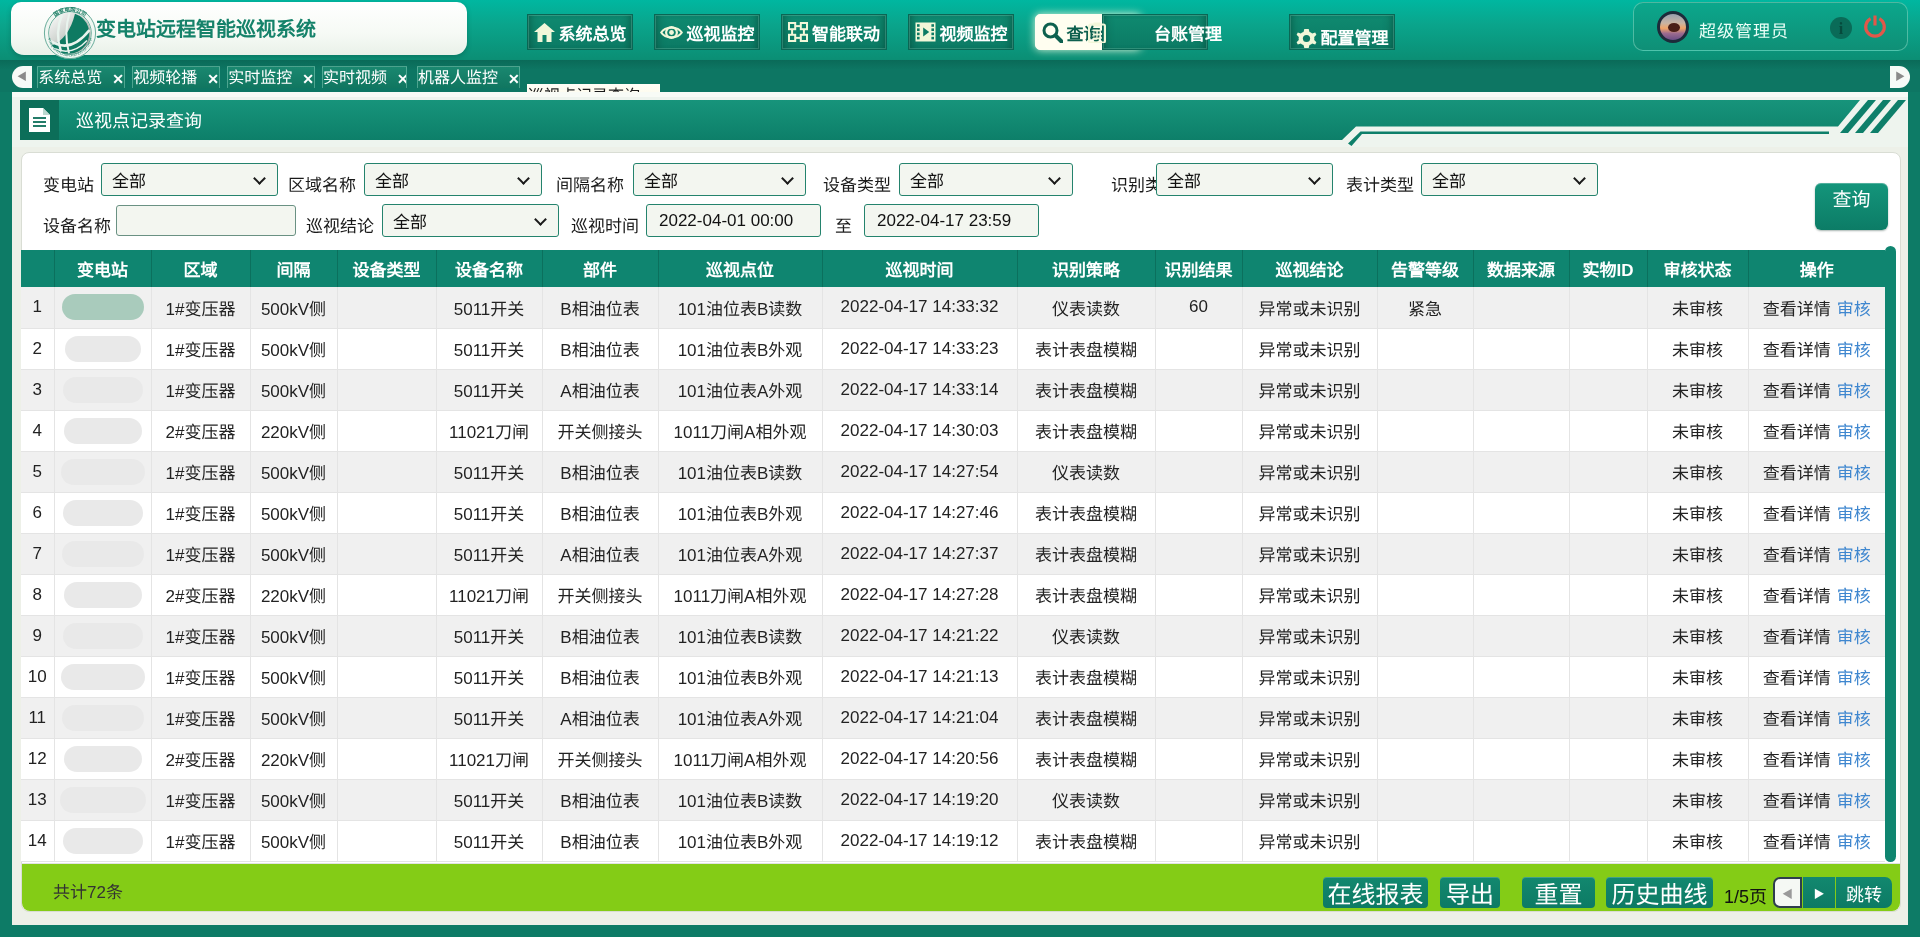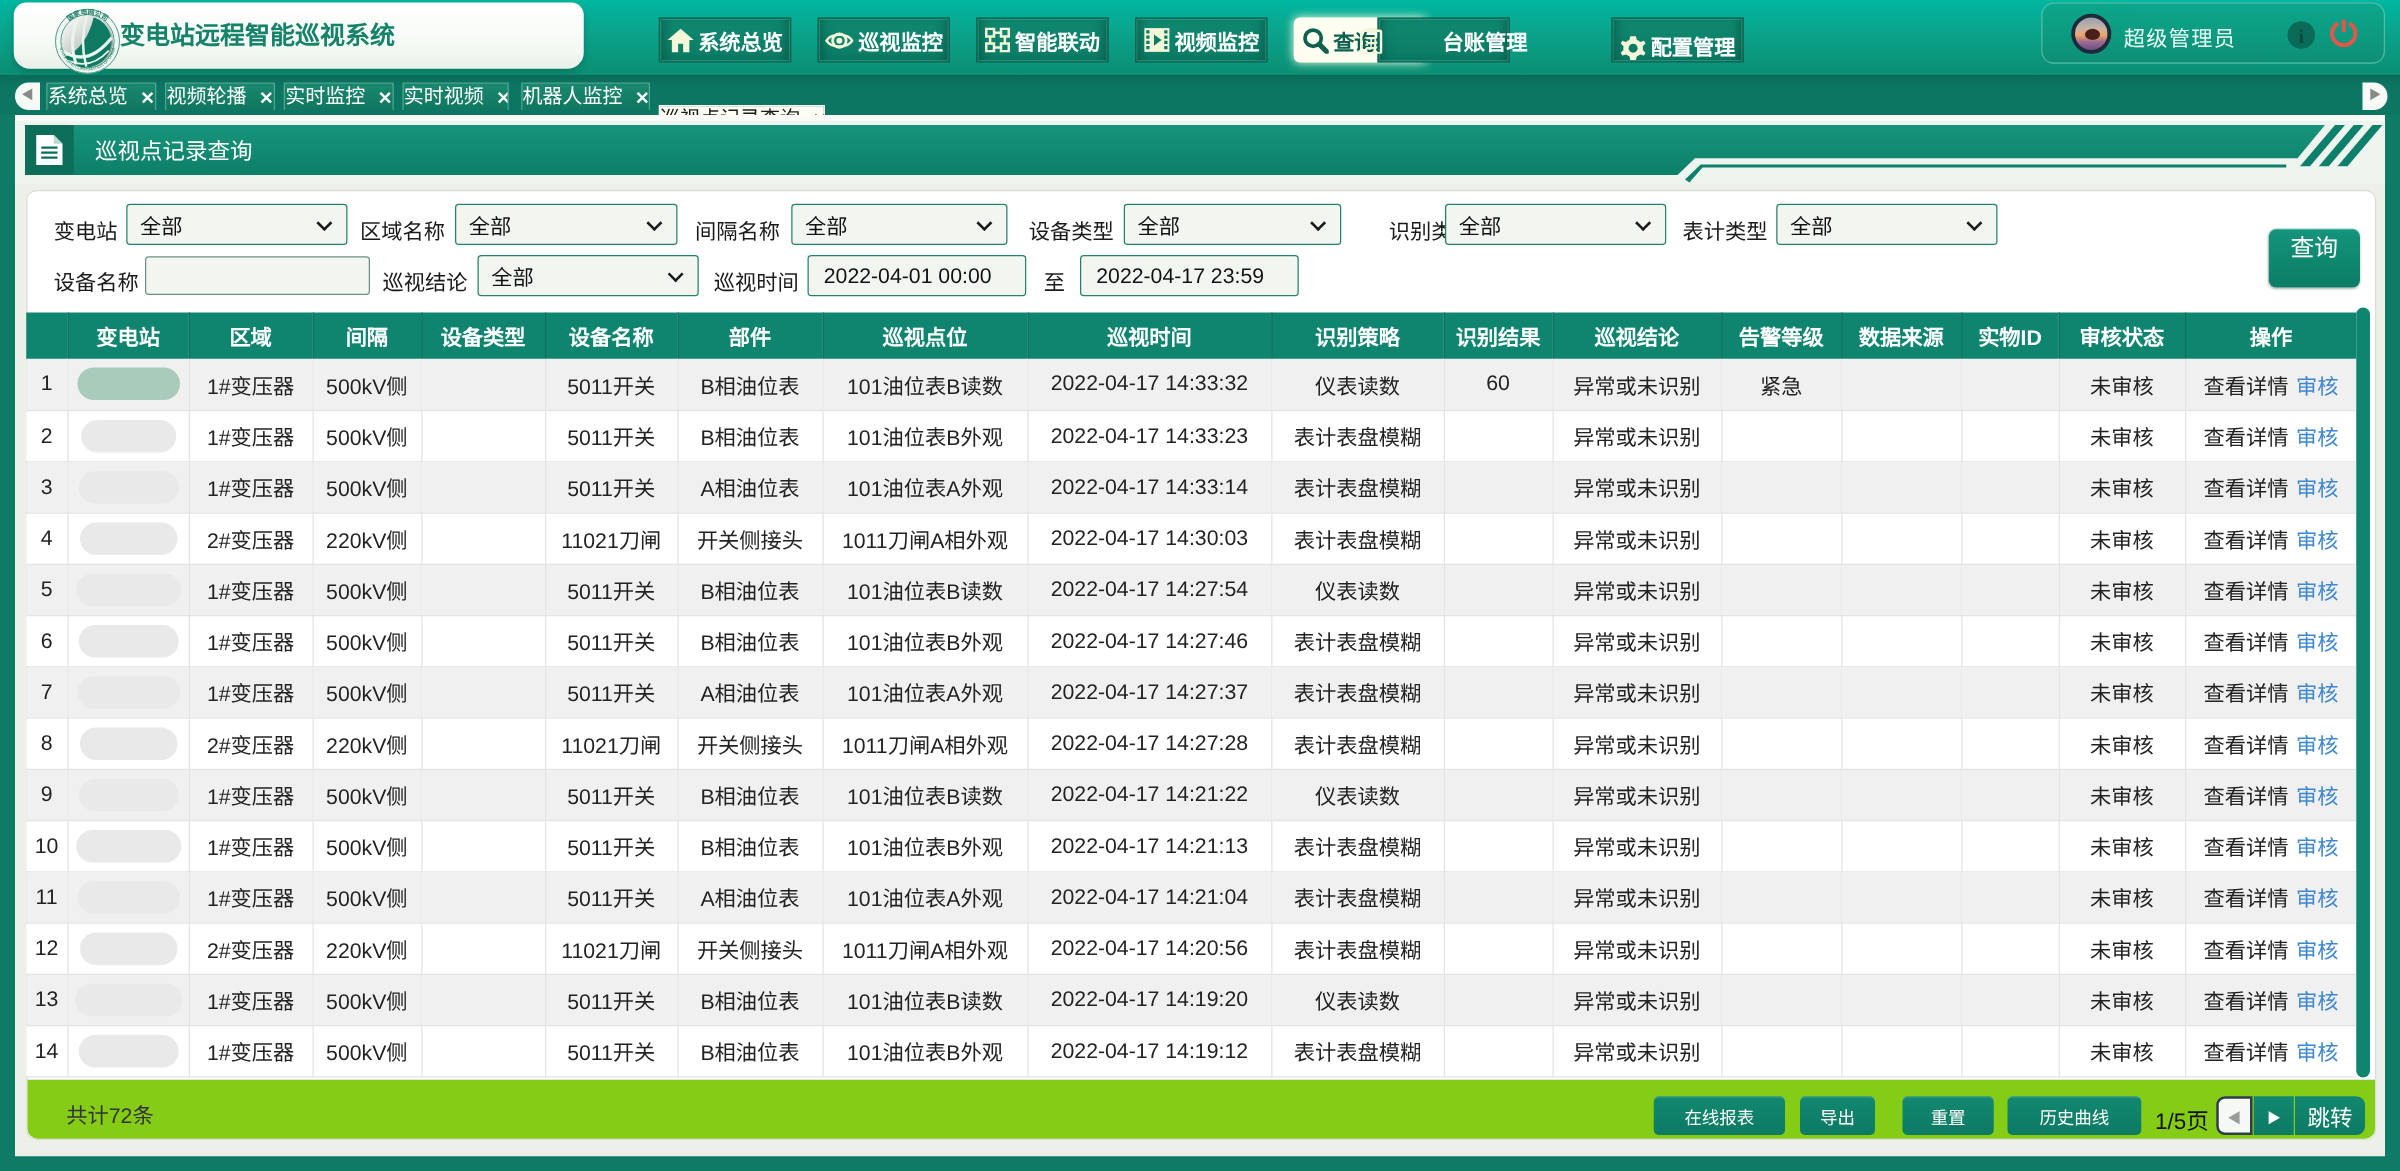--- a/index.html
+++ b/index.html
@@ -56,21 +56,21 @@
 #tbl td:last-child{border-right:none;}
 #tbl tr.odd td{background:#f0f0f0;}
 #tbl tr.even td{background:#fff;}
 .blob{display:inline-block;width:82px;height:26px;border-radius:13px;background:#e9e9e9;vertical-align:middle;}
 .blob.g{background:#a9cbbc;}
 .rev{color:#3f87cf;margin-left:6px;}
 #vscroll{position:absolute;left:1863px;top:93px;width:11px;height:616px;background:#0f8570;border-radius:6px;}
 
 #pfoot{position:absolute;left:0;top:710px;width:1878px;height:48px;border-top:1px solid #e2e2e2;background:#84cc16;border-radius:0 0 8px 8px;}
 #pfoot .total{position:absolute;left:31px;top:14px;font-size:17px;color:#333;}
-.fbtn{position:absolute;top:13px;height:31px;background:linear-gradient(180deg,#12886f,#0d7a64);border-radius:4px;color:#fff;font-size:14px;text-align:center;display:flex;align-items:center;justify-content:center;box-shadow:inset 0 1px 0 rgba(255,255,255,.2);}
+.fbtn{position:absolute;top:13px;height:31px;background:linear-gradient(180deg,#12886f,#0d7a64);border-radius:4px;color:#fff;font-size:24px;text-align:center;display:flex;align-items:center;justify-content:center;box-shadow:inset 0 1px 0 rgba(255,255,255,.2);}
 #pagetxt{position:absolute;left:1702px;top:18px;font-size:18px;color:#111;}
 .pgbtn{position:absolute;top:13px;height:31px;display:flex;align-items:center;justify-content:center;}
 </style>
 </head>
 <body>
 <div id="header">
   <div id="logobox">
     <svg width="56" height="56" style="position:absolute;left:31px;top:2px;" viewBox="0 0 56 56">
       <defs>
         <linearGradient id="met" x1="0" y1="0" x2="0.85" y2="1">

